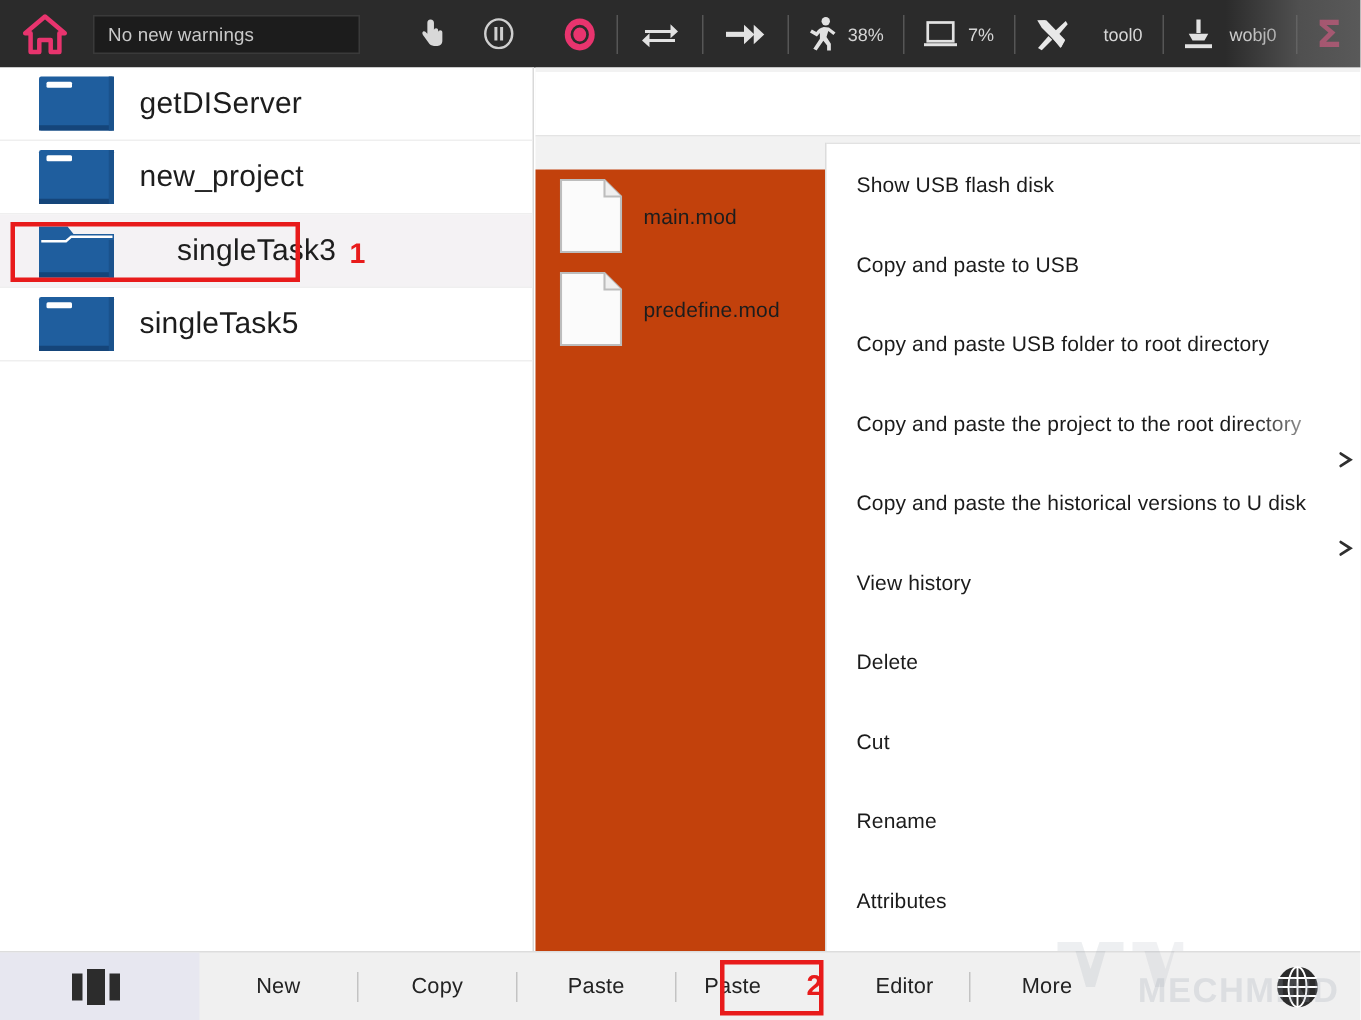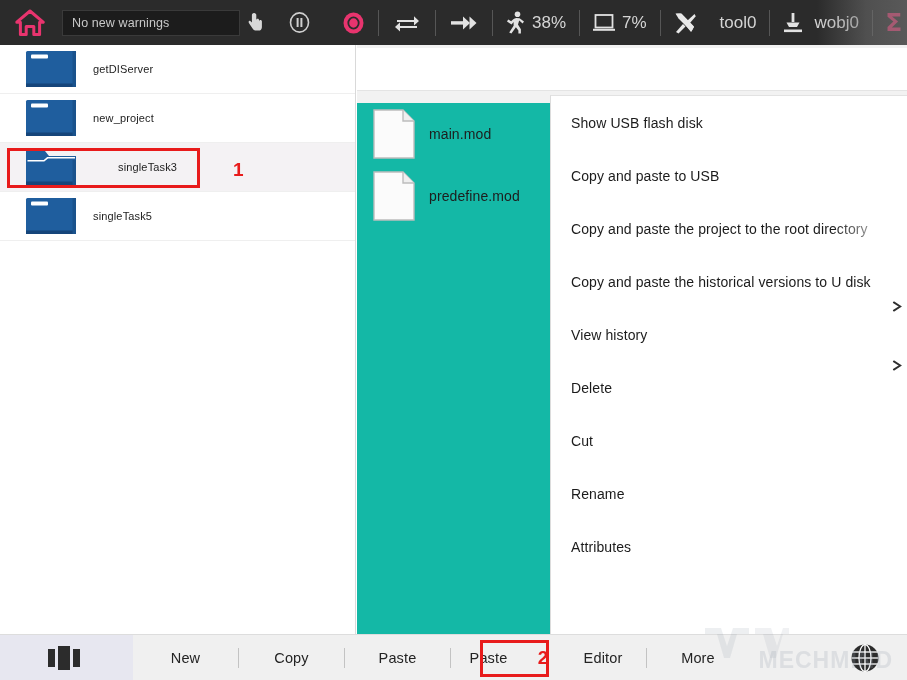--- a/index.html
+++ b/index.html
@@ -49,21 +49,21 @@
     display: flex; align-items: center; justify-content: center;
     height: 45px; flex: 0 0 auto;
   }
   .tb-sep {
     width: 1px; height: 26px; background: #565656; flex: 0 0 auto;
   }
   .tb-group {
     display: flex; align-items: center; gap: 7px;
     height: 45px; flex: 0 0 auto;
   }
-  .tb-label { font-size: 17px; color: #d5d5d5; }
+  .tb-label { font-size: 12px; color: #d5d5d5; }
   .sigma {
     color: #e8346e; font-size: 25px; font-weight: 700;
     font-family: "DejaVu Sans", sans-serif; line-height: 1;
   }
 
   
   .left-pane {
     position: absolute; top: 45px; left: 0;
     width: 356px; height: 589px;
     background: #ffffff;
@@ -73,21 +73,21 @@
   .folder-row {
     position: relative;
     height: 49px; width: 100%;
     display: flex; align-items: center;
     padding-left: 24px;
     border-bottom: 1px solid #efefef;
   }
   .folder-row.selected { background: #f4f2f4; gap: 25px; }
   .folder-icon { width: 54px; height: 40px; flex: 0 0 auto; }
   .folder-label {
-    font-size: 11px; color: #1d1d1d; margin-left: 15px;
+    font-size: 20px; color: #1d1d1d; margin-left: 15px;
     letter-spacing: .15px;
   }
   .annot-box {
     position: absolute;
     border: 3px solid #e81b1b;
     pointer-events: none;
   }
   .annot-num {
     position: absolute;
     color: #e81b1b; font-weight: 700; font-size: 19px;
@@ -100,23 +100,23 @@
     width: 550px; height: 589px;
     background: #f2f2f2;
   }
   .right-header {
     position: absolute; top: 3px; left: 0;
     width: 550px; height: 43px;
     background: #ffffff;
     border-bottom: 1px solid #e4e4e4;
   }
   .file-list {
-    position: absolute; top: 58px; left: 0;
+    position: absolute; top: 68px; left: 0;
     width: 193px; height: 539px;
-    background: #14b8a6;
+    background: #c2410c;
   }
   .file-row {
     height: 62px; display: flex; align-items: center;
     padding-left: 14px;
   }
   .file-icon { width: 46px; height: 52px; flex: 0 0 auto; }
   .file-label {
     font-size: 14px; color: #1d1d1d; margin-left: 12px;
     letter-spacing: .1px;
   }
@@ -374,20 +374,23 @@
     </div>
 
     <div class="ctx-menu">
       <div class="ctx-item">
           <span>Show USB flash disk</span>
         </div>
       <div class="ctx-item">
           <span>Copy and paste to USB</span>
         </div>
       <div class="ctx-item">
+          <span>Copy and paste USB folder to root directory</span>
+        </div>
+      <div class="ctx-item">
           <span class="txt-fade">Copy and paste the project to the root directory</span>
         </div>
       <div class="ctx-item">
           <span>Copy and paste the historical versions to U disk</span>
         </div>
       <div class="ctx-item">
           <span>View history</span>
         </div>
       <div class="ctx-item">
           <span>Delete</span>

